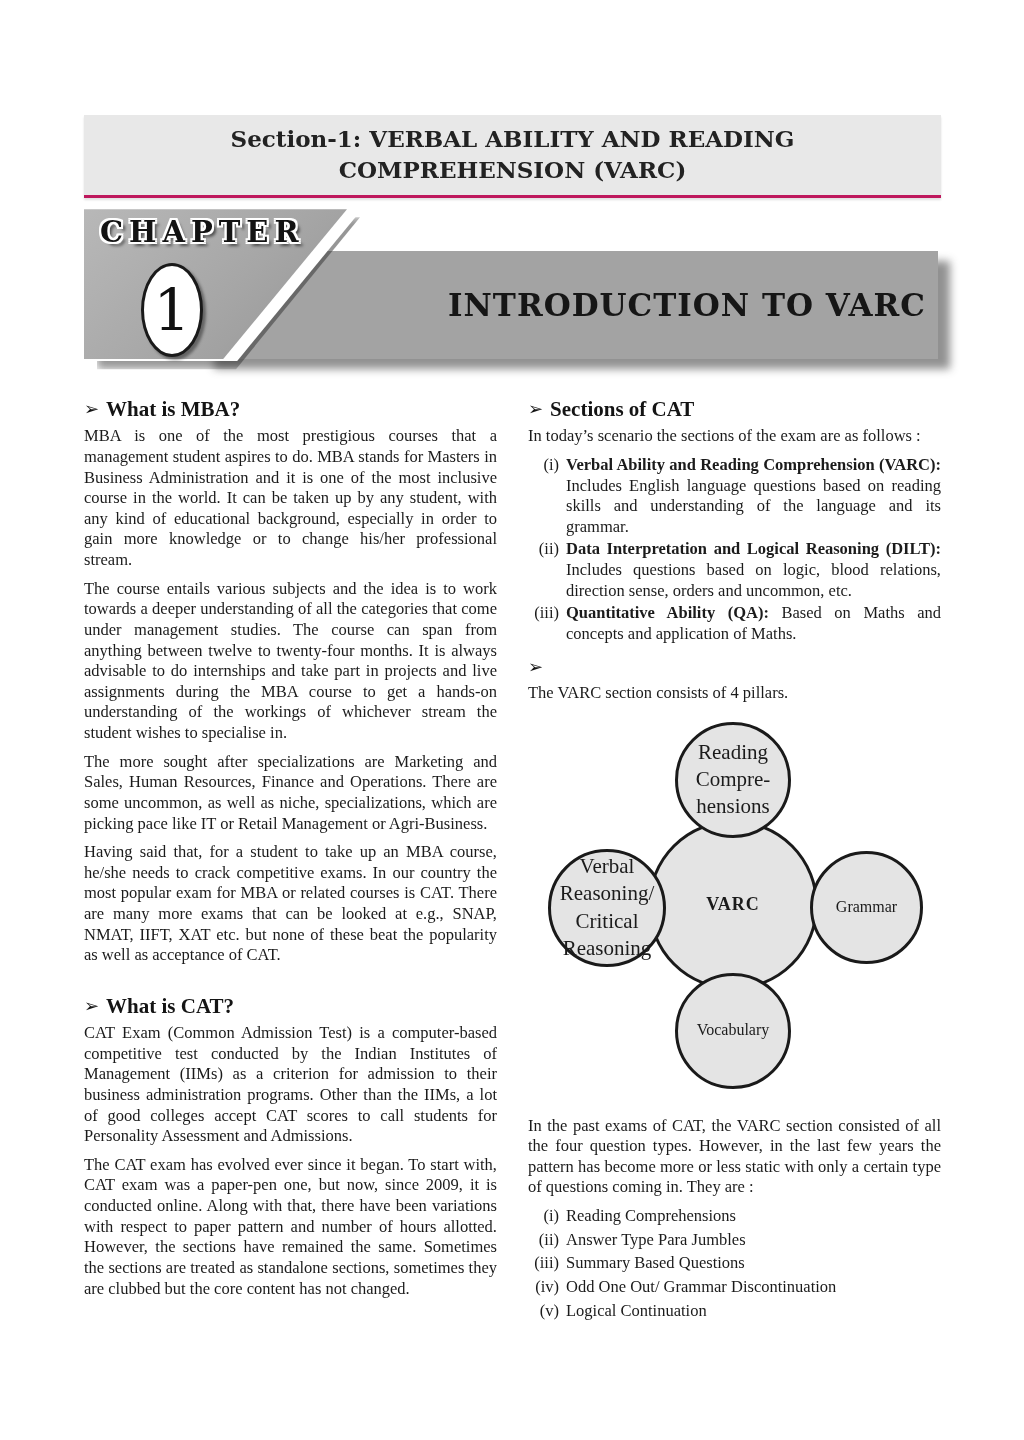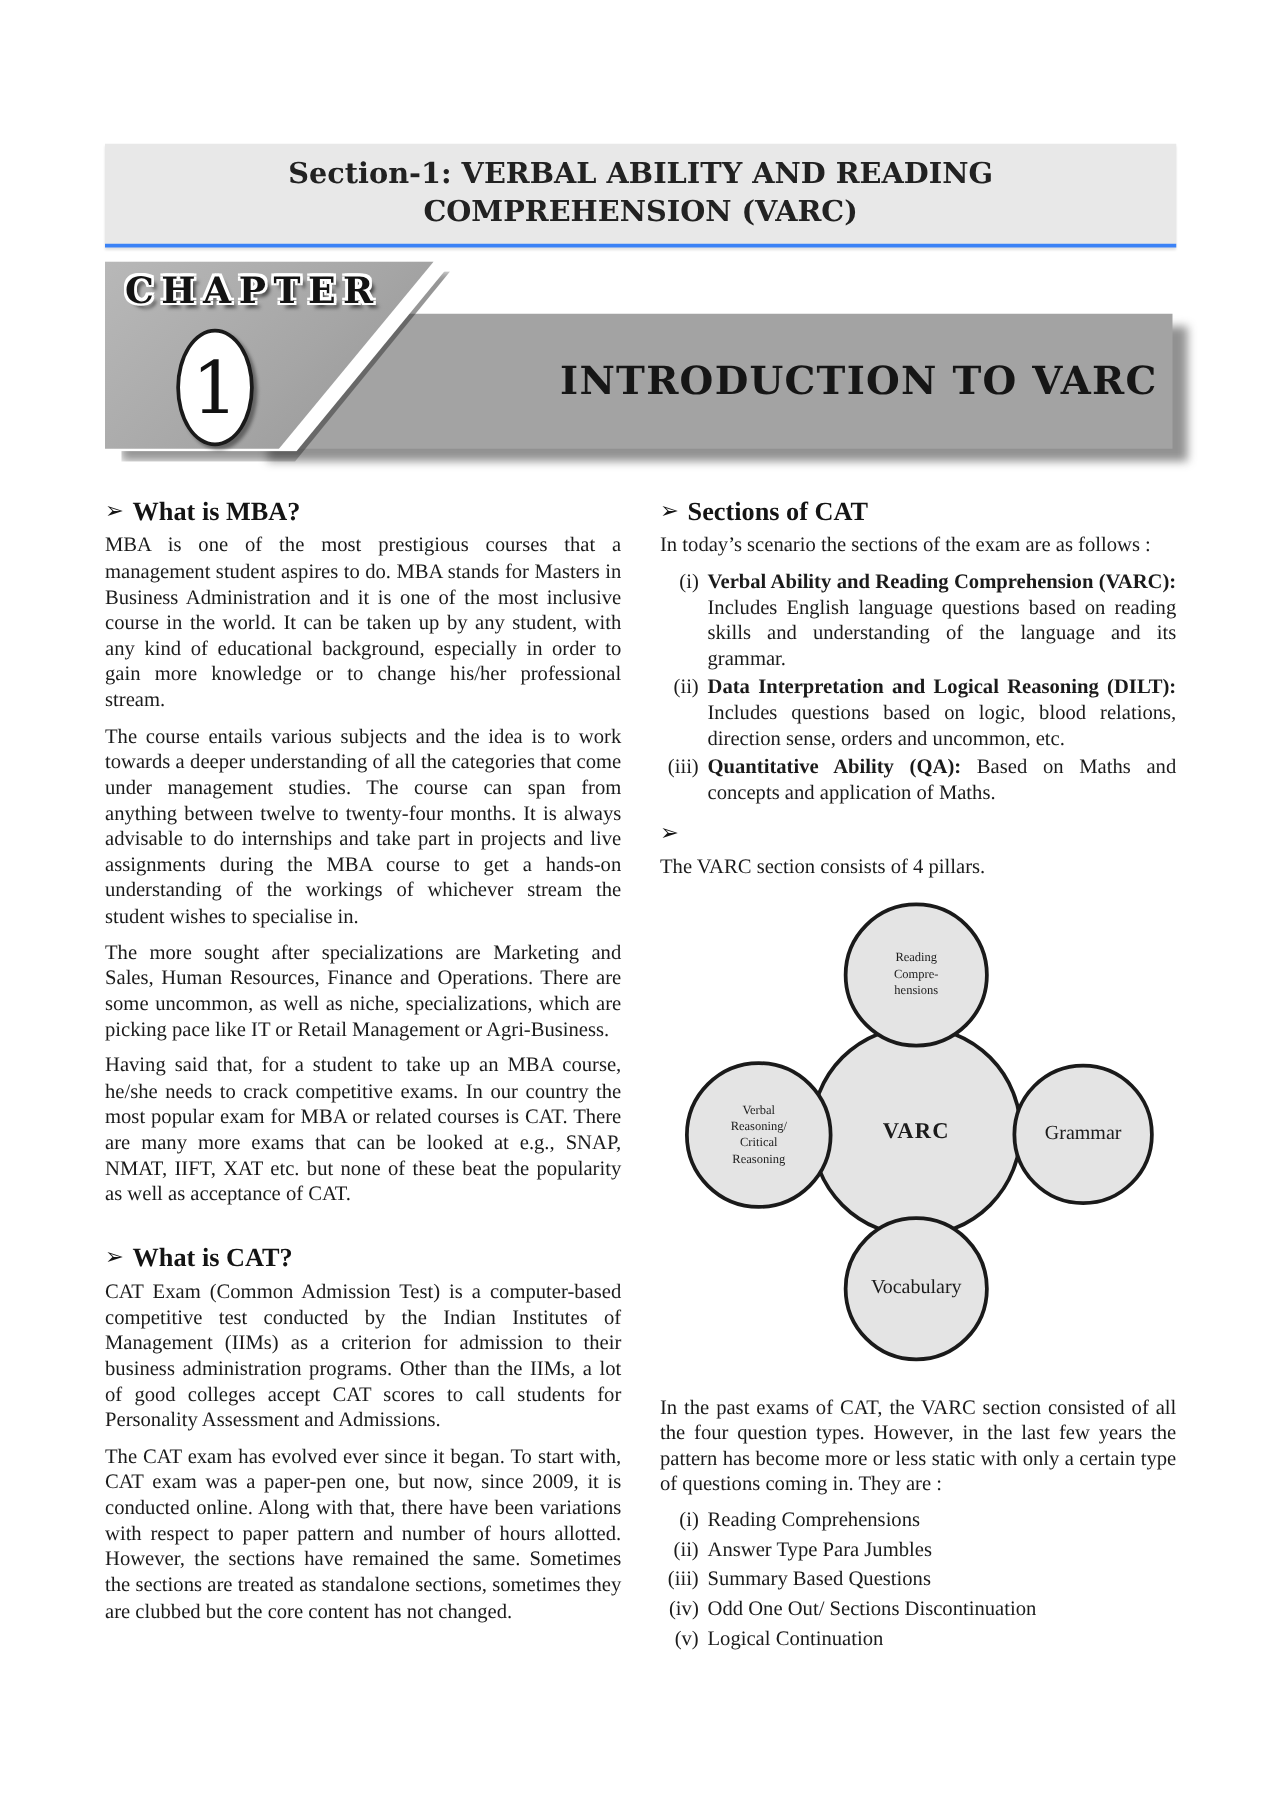--- a/index.html
+++ b/index.html
@@ -11,21 +11,21 @@
     padding:115px 83px 0 84px;
     font-family:"Liberation Serif", serif;
     color:#1b1b1b;
     overflow:hidden;
   }
   
   .banner{
     background:#e8e8e8;
     text-align:center;
     padding:9px 0 10px;
-    border-bottom:3px solid #3b82f6;
+    border-bottom:3px solid #be185d;
     box-shadow:0 2px 2px rgba(0,0,0,0.12);
   }
   .banner .bline{
     display:block;
     font-family:"DejaVu Serif", serif;
     font-weight:bold;
     font-size:23px;
     line-height:1.33;
     color:#222222;
     letter-spacing:0px;
@@ -107,21 +107,21 @@
   .qlist .nitem{margin-bottom:3px;}
   .qlist .ntext{text-align:left;}
   
   .diagram{position:relative;height:376px;margin:16px 0 20px;}
   .circle{
     position:absolute;border-radius:50%;
     background:#e4e4e4;border:3px solid #1a1a1a;
     box-sizing:border-box;
     display:flex;align-items:center;justify-content:center;
     text-align:center;white-space:pre-line;
-    font-size:10px;line-height:1.3;color:#1b1b1b;
+    font-size:21px;line-height:1.3;color:#1b1b1b;
   }
   .c-center{left:120px;top:100px;width:170px;height:170px;z-index:1;
     font-weight:bold;font-size:18px;letter-spacing:1px;}
   .c-top{left:147px;top:2px;width:116px;height:116px;z-index:2;}
   .c-left{left:20px;top:129px;width:118px;height:118px;z-index:2;}
   .c-right{left:282px;top:131px;width:113px;height:113px;z-index:2;font-size:16px;}
   .c-bottom{left:147px;top:253px;width:116px;height:116px;z-index:2;font-size:16px;}
 </style>
 </head>
 <body>
@@ -219,21 +219,21 @@
         <div class="nitem">
           <span class="nnum">(ii)</span>
           <span class="ntext">Answer Type Para Jumbles</span>
         </div>
         <div class="nitem">
           <span class="nnum">(iii)</span>
           <span class="ntext">Summary Based Questions</span>
         </div>
         <div class="nitem">
           <span class="nnum">(iv)</span>
-          <span class="ntext">Odd One Out/ Sections Discontinuation</span>
+          <span class="ntext">Odd One Out/ Grammar Discontinuation</span>
         </div>
         <div class="nitem">
           <span class="nnum">(v)</span>
           <span class="ntext">Logical Continuation</span>
         </div>
       </div>
 
     </div>
   </div>
 </div>

